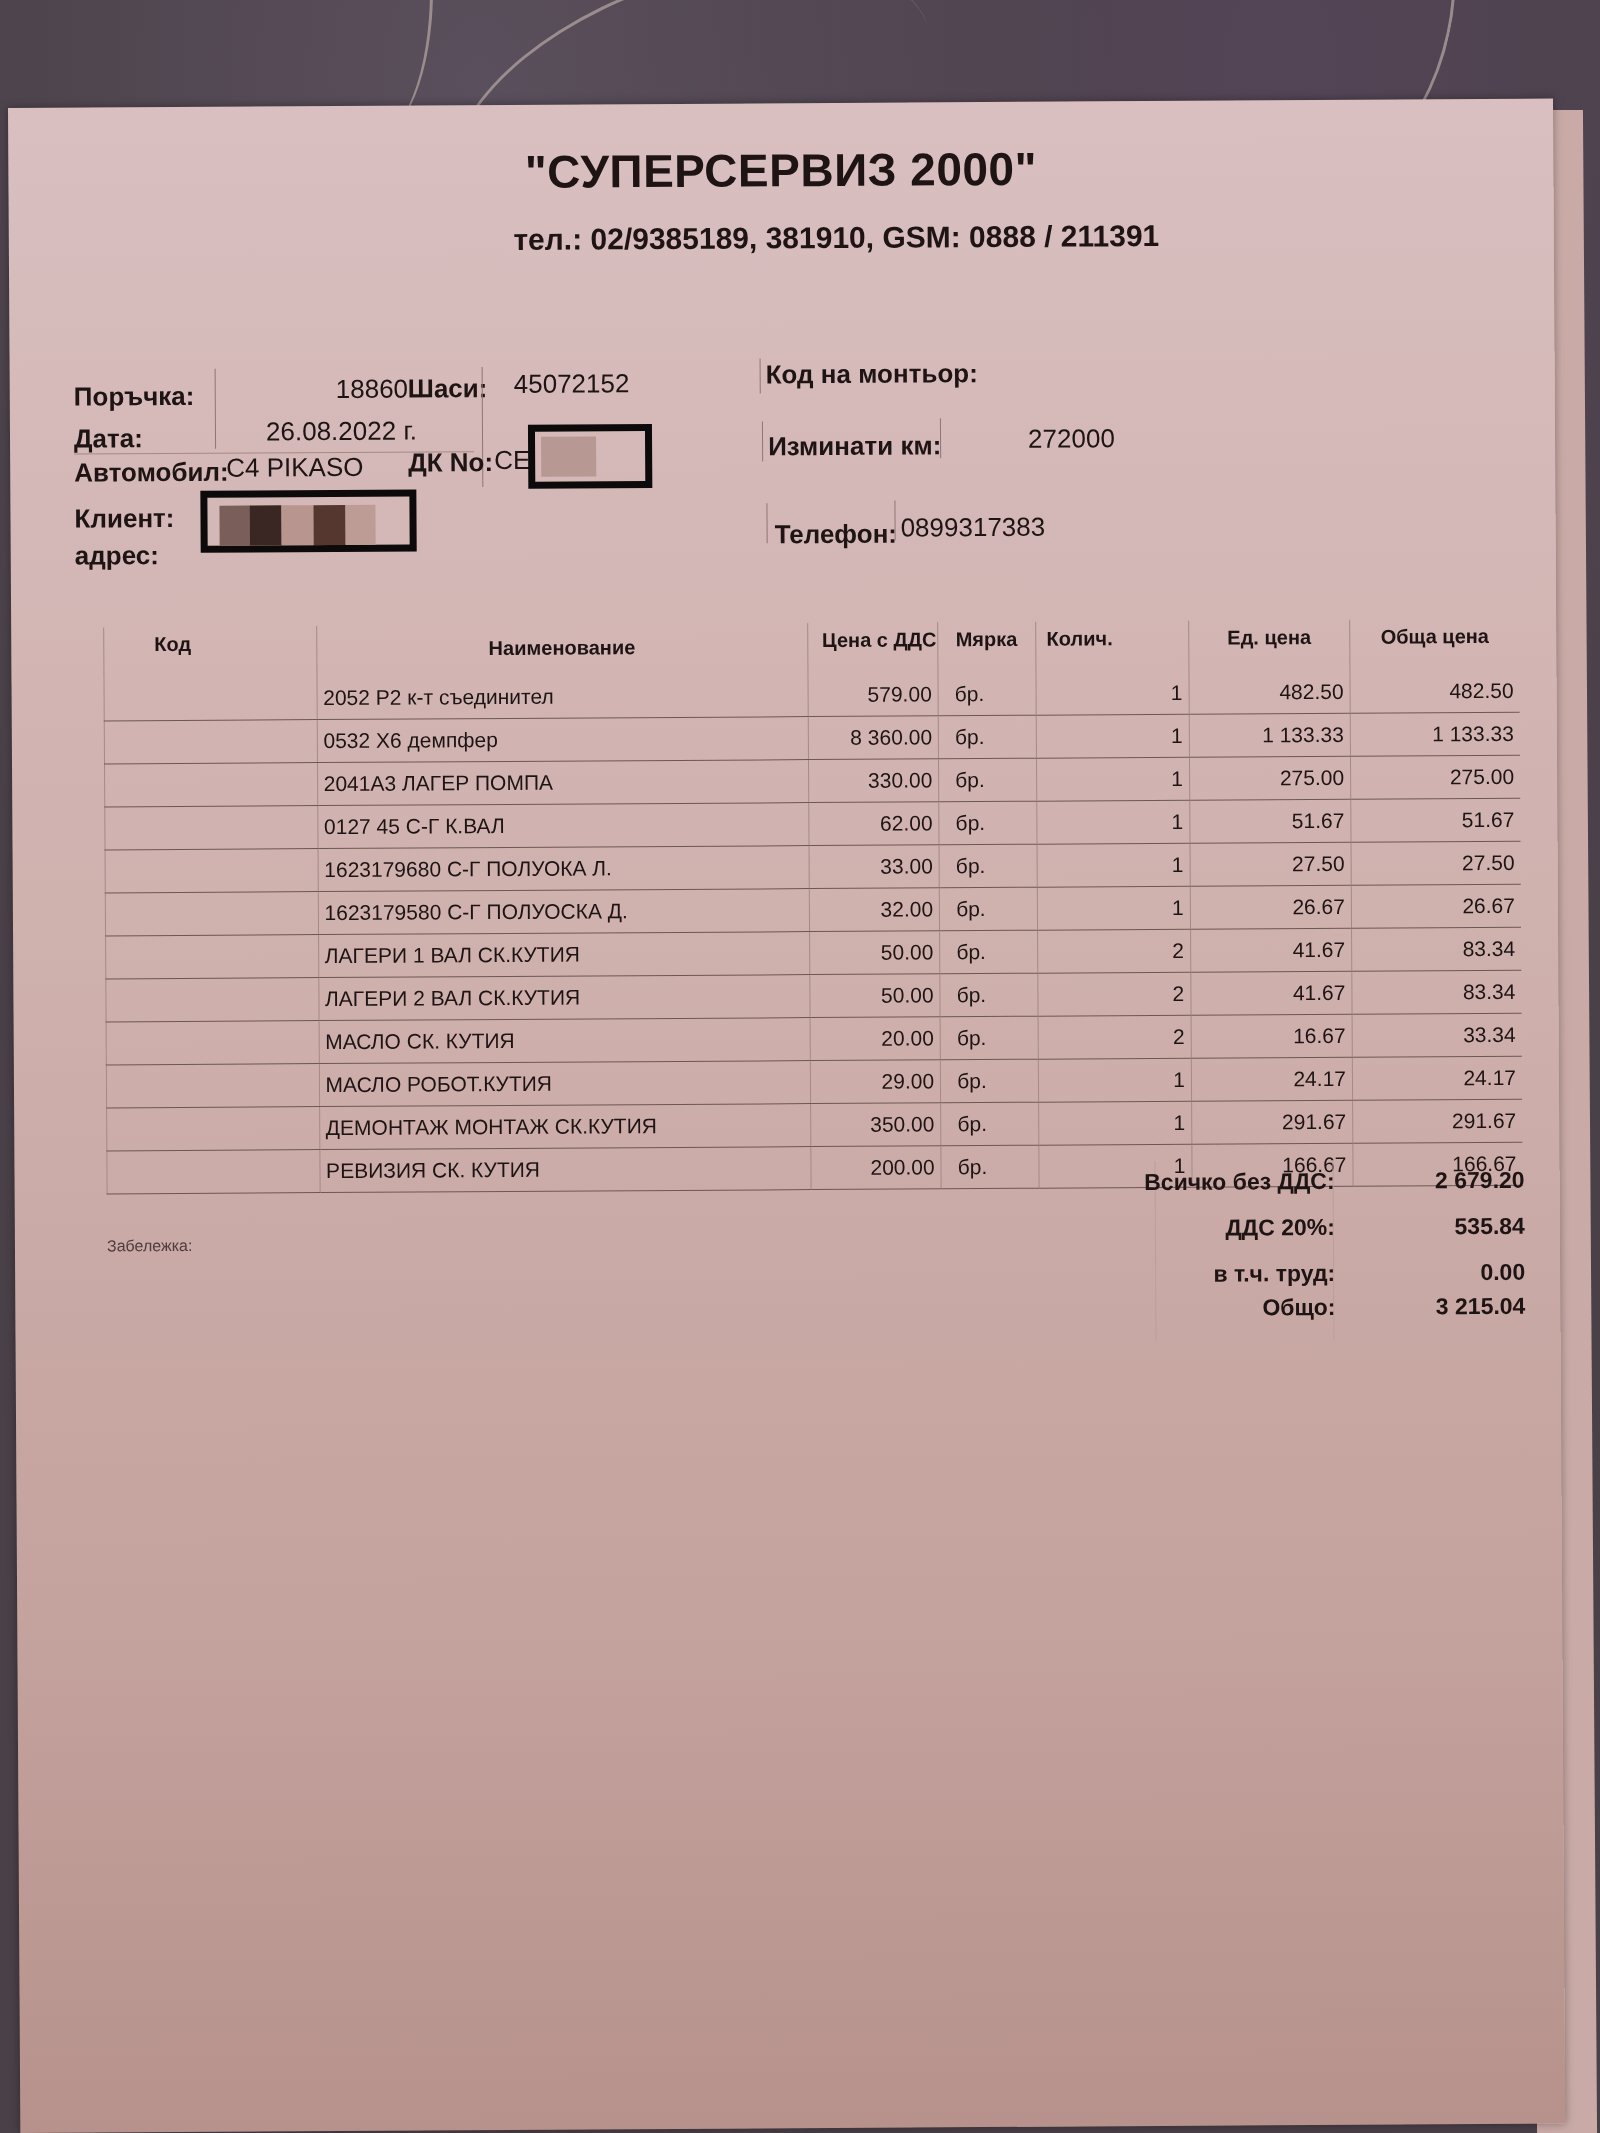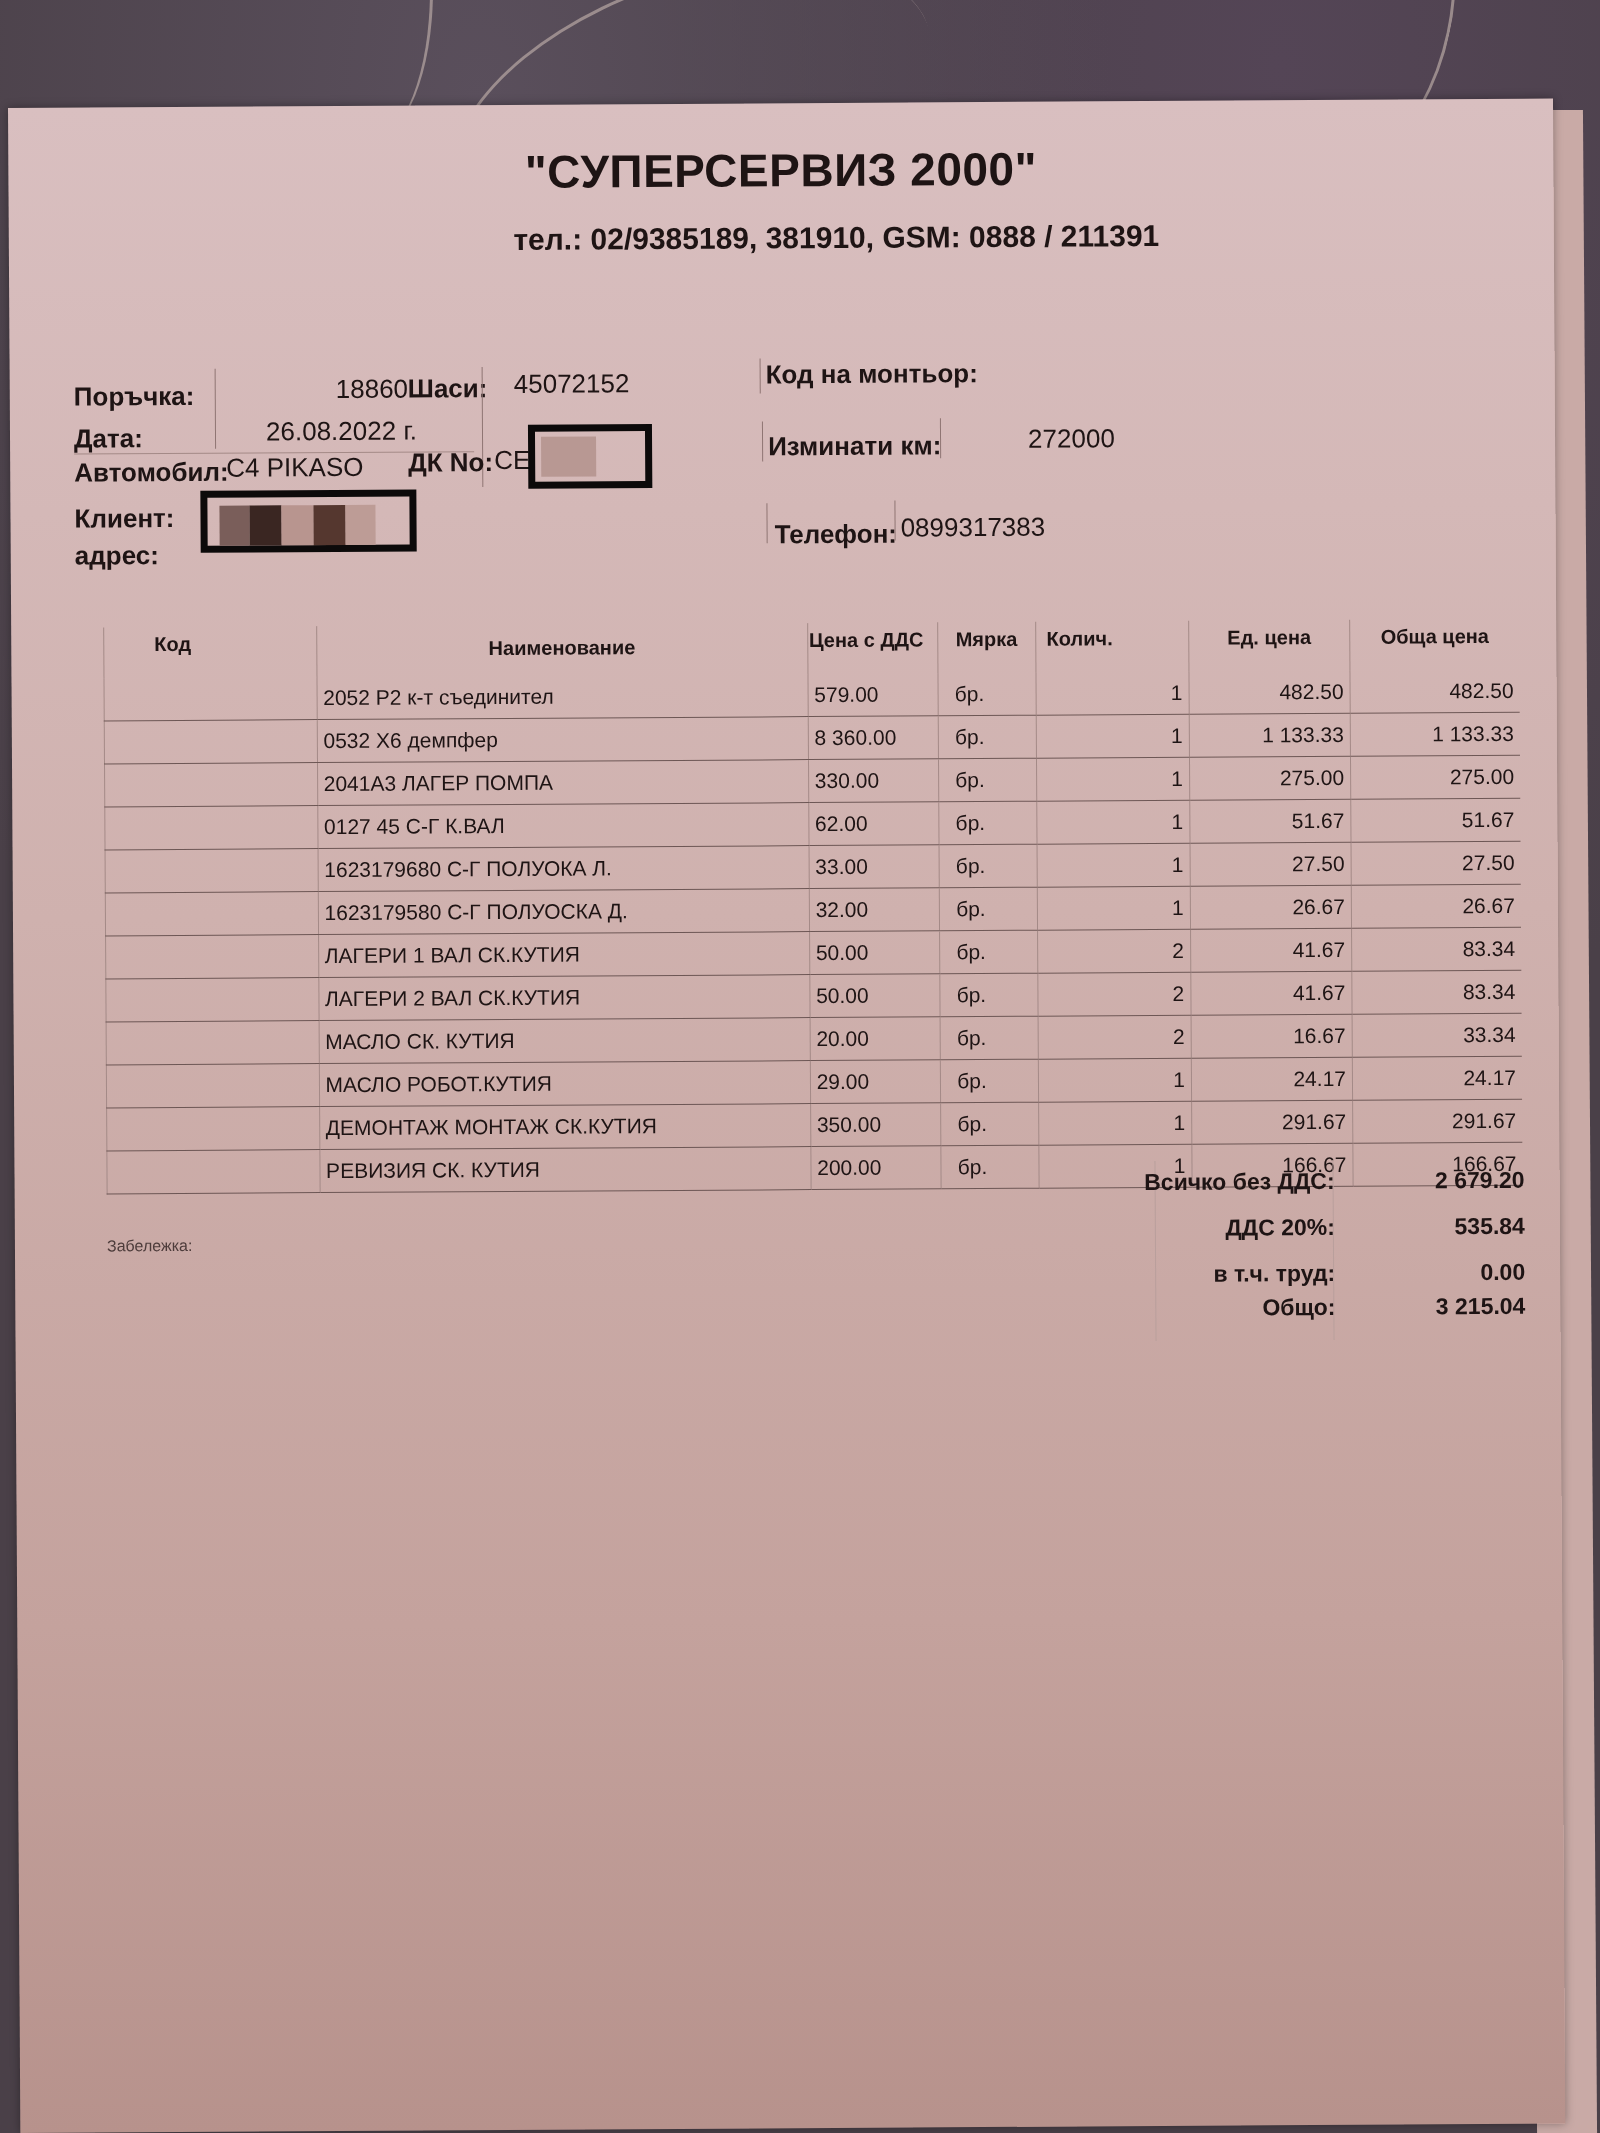--- a/index.html
+++ b/index.html
@@ -32,21 +32,21 @@
     .vline { position: absolute; width: 1px; background: #8f7573; }
     .hline { position: absolute; height: 1px; background: #6d5755; }
 
     table.items { position: absolute; left: 92px; top: 520px; width: 1416px; border-collapse: collapse; font-size: 21px; }
     table.items th { font-weight: bold; font-size: 20px; height: 38px; vertical-align: top; padding-top: 6px; }
     table.items td { height: 42px; padding: 0 6px; border-bottom: 1px solid #6d5755; }
     table.items td, table.items th { border-left: 1px solid #a48a87; }
     table.items tr td:first-child, table.items tr th:first-child { border-left: 1px solid #a48a87; }
     .c-code { width: 178px; }
     .c-name { width: 525px; text-align: left; }
-    .c-price { width: 125px; text-align: left; }
+    .c-price { width: 125px; text-align: right; }
     .c-unit { width: 80px; text-align: left; padding-left: 16px !important; }
     .c-qty { width: 150px; text-align: right; }
     .c-unitp { width: 160px; text-align: right; }
     .c-total { width: 170px; text-align: right; }
 
     .totals { position: absolute; left: 1000px; top: 1060px; width: 510px; }
     .tot-row { position: absolute; left: 0; width: 510px; height: 40px; }
     .tot-row .tl { position: absolute; right: 190px; font-weight: bold; font-size: 23px; }
     .tot-row .tv { position: absolute; right: 0; font-weight: bold; font-size: 23px; }
     .note { position: absolute; left: 92px; top: 1130px; font-size: 16px; color: #4d3c3b; }

